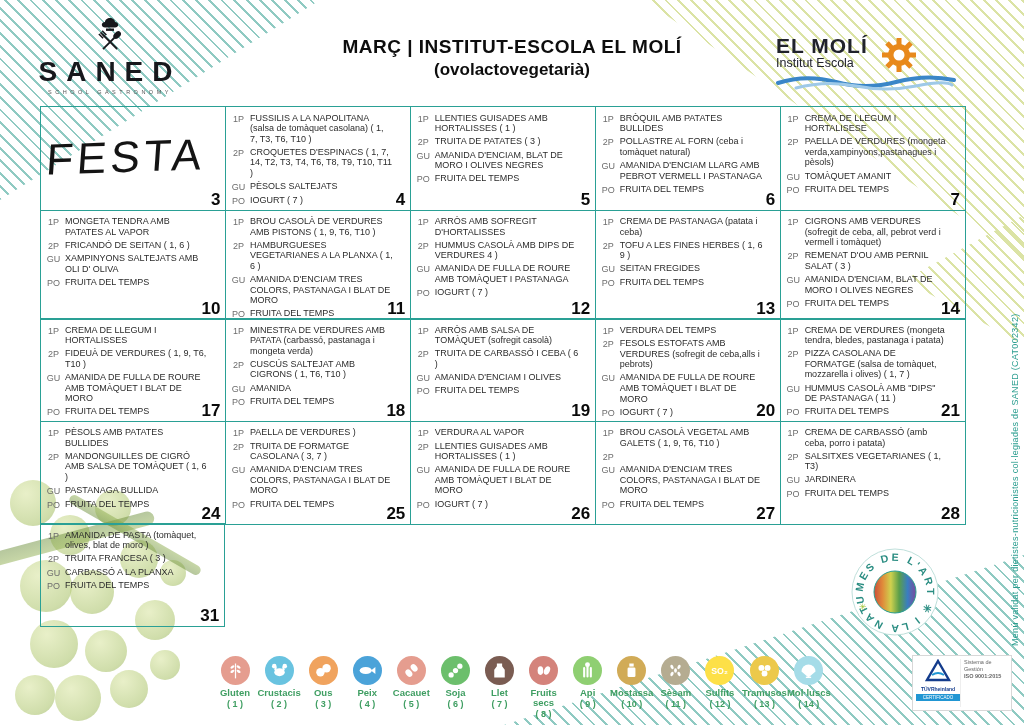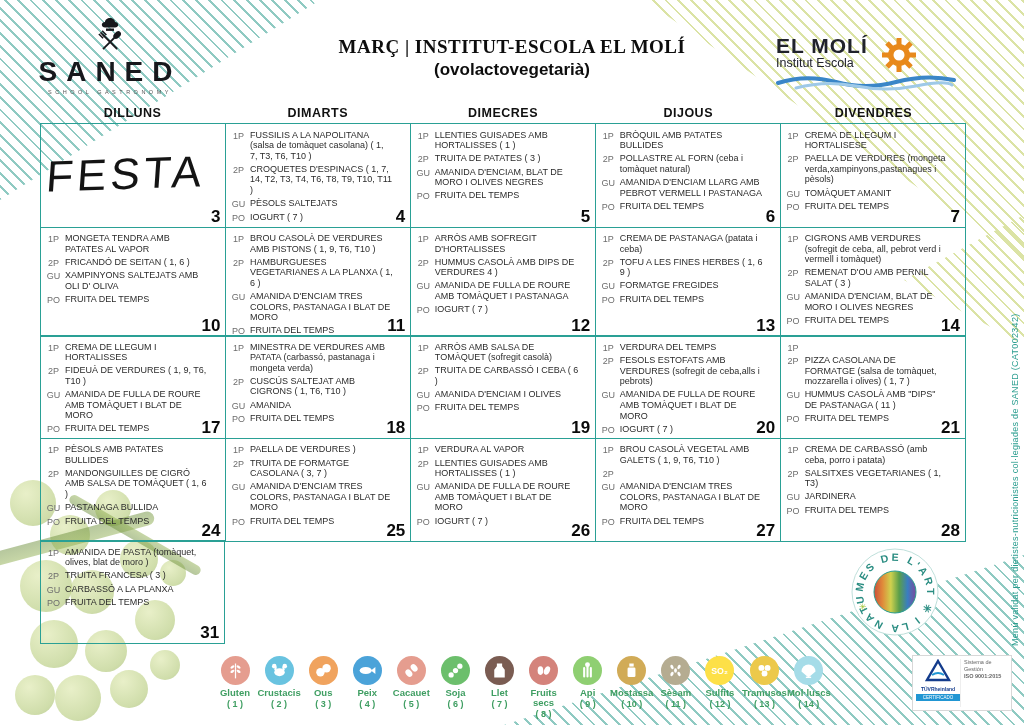--- a/index.html
+++ b/index.html
@@ -19,21 +19,21 @@
   #peas{position:absolute;left:0;top:420px;width:300px;height:305px;z-index:0;pointer-events:none;}
   .pea{position:absolute;border-radius:50%;background:radial-gradient(circle at 35% 30%,#d6e39c,#a9c266 70%,#86a348);opacity:.55;}
   .pod{position:absolute;background:linear-gradient(90deg,#6d8f3c,#8fae4f);border-radius:8px;opacity:.5;}
 
   
   #saned-logo{position:absolute;left:30px;top:16px;width:160px;text-align:center;z-index:2;}
   #saned-logo .mark{height:38px;}
   #saned-logo .name{font-size:28px;font-weight:bold;letter-spacing:9px;color:#17181c;margin-top:2px;}
   #saned-logo .tag{font-size:5.5px;letter-spacing:3.5px;color:#555;margin-top:1px;}
   #page-title{position:absolute;left:262px;top:36px;width:500px;text-align:center;z-index:2;color:#0d0d0d;}
-  #page-title .l1{font-size:19px;font-weight:bold;letter-spacing:.5px;font-family:Liberation Serif, serif;}
+  #page-title .l1{font-size:19px;font-weight:bold;letter-spacing:.5px;}
   #page-title .l2{font-size:17px;font-weight:bold;margin-top:2px;}
   #moli-logo{position:absolute;right:58px;top:34px;z-index:2;width:190px;}
   #moli-logo .row{display:flex;align-items:flex-start;}
   #moli-logo .txt .n{font-size:21px;font-weight:bold;color:#20222b;letter-spacing:1px;text-align:right;}
   #moli-logo .txt .s{font-size:12.5px;color:#20222b;margin-top:-2px;}
 
   
   #calendar{position:absolute;left:40px;top:106px;width:926px;z-index:1;}
   #weekday-row{display:flex;height:17px;}
   .wday{flex:1;text-align:center;font-size:12.5px;font-weight:bold;color:#111;letter-spacing:.5px;}
@@ -152,27 +152,20 @@
     </div>
     <div style="margin-top:-10px;">
       <svg width="180" height="18" viewBox="0 0 180 18">
         <path d="M2 9 Q 30 0 60 8 T 120 8 T 178 6" stroke="#3a86c8" stroke-width="4" fill="none" stroke-linecap="round"></path>
         <path d="M20 14 Q 50 6 80 12 T 140 12 T 176 11" stroke="#9ec9e8" stroke-width="3" fill="none" stroke-linecap="round"></path>
       </svg>
     </div>
   </div>
 
   <div id="calendar">
-    <div id="weekday-row">
-        <div class="wday">DILLUNS</div>
-        <div class="wday">DIMARTS</div>
-        <div class="wday">DIMECRES</div>
-        <div class="wday">DIJOUS</div>
-        <div class="wday">DIVENDRES</div>
-      </div>
     <div id="weeks">
         <div class="week" style="height: 105px;">
           <div class="cell">
             <div class="festa">FESTA</div>
             <div class="datenum">3</div>
           </div>
           <div class="cell">
             <div class="mrow">
               <div class="mlabel">1P</div>
               <div class="mtext">FUSSILIS A LA NAPOLITANA (salsa de tomàquet casolana)  ( 1, 7, T3, T6, T10 )</div>
@@ -311,21 +304,21 @@
             <div class="mrow">
               <div class="mlabel">1P</div>
               <div class="mtext">CREMA DE PASTANAGA (patata i ceba)</div>
             </div>
             <div class="mrow">
               <div class="mlabel">2P</div>
               <div class="mtext">TOFU A LES FINES HERBES  ( 1, 6 9 )</div>
             </div>
             <div class="mrow">
               <div class="mlabel">GU</div>
-              <div class="mtext">FORMATGE FREGIDES</div>
+              <div class="mtext">SEITAN FREGIDES</div>
             </div>
             <div class="mrow">
               <div class="mlabel">PO</div>
               <div class="mtext">FRUITA DEL TEMPS</div>
             </div>
             <div class="datenum">13</div>
           </div>
           <div class="cell">
             <div class="mrow">
               <div class="mlabel">1P</div>
@@ -419,20 +412,21 @@
             </div>
             <div class="mrow">
               <div class="mlabel">PO</div>
               <div class="mtext">IOGURT  ( 7 )</div>
             </div>
             <div class="datenum">20</div>
           </div>
           <div class="cell">
             <div class="mrow">
               <div class="mlabel">1P</div>
+              <div class="mtext">CREMA DE VERDURES (mongeta tendra, bledes, pastanaga i patata)</div>
             </div>
             <div class="mrow">
               <div class="mlabel">2P</div>
               <div class="mtext">PIZZA CASOLANA DE FORMATGE (salsa de tomàquet, mozzarella i olives)  ( 1, 7 )</div>
             </div>
             <div class="mrow">
               <div class="mlabel">GU</div>
               <div class="mtext">HUMMUS CASOLÀ AMB "DIPS" DE PASTANAGA  ( 11 )</div>
             </div>
             <div class="mrow">

